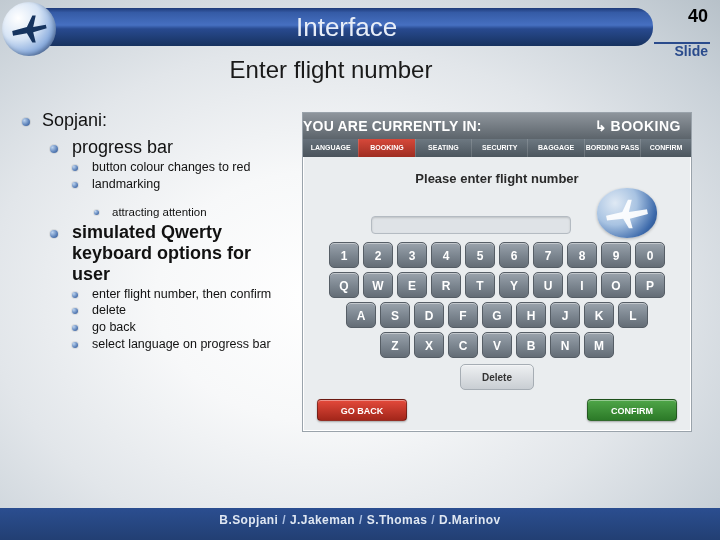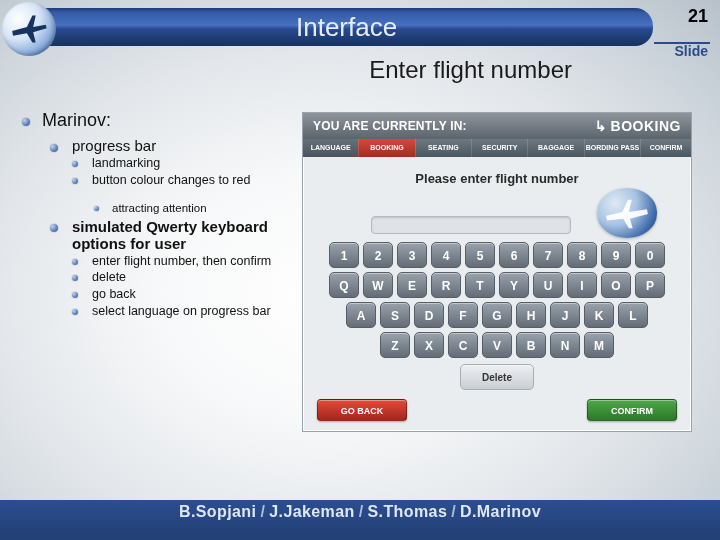--- a/index.html
+++ b/index.html
@@ -17,40 +17,40 @@
     background: radial-gradient(circle at 30% 30%, #ffffff 0%, #d6e4f5 40%, #87aadd 70%, #2c4d8e 100%);
     display:flex; align-items:center; justify-content:center; box-shadow: inset -2px -2px 4px rgba(0,0,0,.25); }
   .logo svg { width:42px; height:42px; }
 
   
   .pagenum { position:absolute; top:6px; right:12px; width:52px; text-align:right; }
   .pagenum .num { font-size:18px; font-weight:bold; color:#000; }
   .pagenum .lbl { font-size:14px; color:#2a4b8c; font-weight:bold; margin-top:16px; }
   .pagenum::after { content:""; position:absolute; left:-2px; top:36px; width:56px; height:2px; background:#2a4b8c; }
 
-  .subtitle { position:absolute; top:56px; left:0; width:572px; text-align:right; padding-left:90px;
+  .subtitle { position:absolute; top:56px; left:0; width:572px; text-align:center; padding-left:90px;
     font-size:24px; color:#1a1a1a; font-family: Tahoma, Verdana, sans-serif; }
 
   
   .content { position:absolute; top:110px; left:22px; width:270px; font-size:15px; color:#111; }
   .b1 { position:relative; padding-left:20px; font-size:18px; margin-bottom:6px; }
-  .b2 { position:relative; padding-left:22px; font-size:15px; margin:2px 0 2px 28px; }
+  .b2 { position:relative; padding-left:22px; font-size:18px; margin:2px 0 2px 28px; }
   .b3 { position:relative; padding-left:20px; font-size:12.5px; margin:1px 0 1px 50px; line-height:1.25; }
   .b4 { position:relative; padding-left:18px; font-size:11.5px; margin:13px 0 1px 72px; line-height:1.25; }
   .dot::before { content:""; position:absolute; left:0; top:.45em; width:8px; height:8px; border-radius:50%;
     background: radial-gradient(circle at 30% 30%, #bcd3ef 0%, #5a80b8 60%, #2f4f87 100%); box-shadow:0 0 0 1px rgba(0,0,0,.08); }
   .b3.dot::before { width:6px; height:6px; top:.4em; }
   .b4.dot::before { width:5px; height:5px; top:.4em; }
   .bold { font-weight:bold; }
 
   
   .app { position:absolute; top:112px; left:302px; width:390px; height:320px; background:#eaedef;
     border:1px solid #9aa3ab; box-shadow:0 0 0 1px #fff inset; }
   .app-top { height:26px; background: linear-gradient(to bottom,#8e959c 0%,#5c646b 100%); display:flex; align-items:center; color:#fff; font-size:10px; font-weight:bold; letter-spacing:.2px; }
-  .app-top .left { padding-left:10px; flex:1; font-size:12px; }
+  .app-top .left { flex:1; font-size:14px; }
   .app-top .arrow { font-size:14px; margin:0 4px 0 2px; }
   .app-top .section { font-size:14px; font-weight:bold; letter-spacing:.5px; padding-right:10px; }
 
   .tabs { display:flex; height:18px; background:#c3c9cf; }
   .tab { flex:1; font-size:7px; font-weight:bold; color:#fff; text-align:center; line-height:18px;
     background: linear-gradient(to bottom,#6d7881,#4c565e); border-left:1px solid rgba(255,255,255,.15); overflow:hidden; }
   .tab:first-child { border-left:none; }
   .tab.active { background: linear-gradient(to bottom,#d6483a,#9e2d21); }
   .tab.lang { background: linear-gradient(to bottom,#66707a,#4b545c); }
   .tab.last { flex:0.9; }
@@ -73,52 +73,52 @@
   .key.del { width:74px; font-size:10px; background: linear-gradient(to bottom,#eef0f2,#c9ced3); color:#333; border-color:#a6adb4; }
   .del-row { justify-content:center; margin-top:6px;}
 
   .app-actions { position:absolute; left:0; right:0; bottom:10px; display:flex; justify-content:space-between; padding:0 14px; }
   .btn { width:90px; height:22px; border-radius:4px; font-size:9px; font-weight:bold; color:#fff; line-height:22px; text-align:center;
      border:1px solid rgba(0,0,0,.35); box-shadow: inset 0 1px 0 rgba(255,255,255,.4), 0 1px 2px rgba(0,0,0,.3); cursor:pointer;}
   .btn.back { background: linear-gradient(to bottom,#e44a3b,#a3261a); }
   .btn.confirm { background: linear-gradient(to bottom,#4fa648,#2c7a28); }
 
   
-  .footer { position:absolute; left:0; right:0; bottom:0; height:40px;
+  .footer { position:absolute; left:0; right:0; bottom:0; height:32px;
     background: linear-gradient(to bottom,#2b4e90 0%,#223f73 100%);
-    color:#dfe7f2; font-size:16px; text-align:center; line-height:24px; font-weight:bold; letter-spacing:.4px; }
+    color:#dfe7f2; font-size:12px; text-align:center; line-height:24px; font-weight:bold; letter-spacing:.4px; }
   .slash { color:#a8bde0; margin:0 4px; }
 </style>
 </head>
 <body>
 
 <div class="slide">
 
   <div class="titlebar">
     <div class="title">Interface</div>
   </div>
 
   <div class="logo">
     <svg viewBox="0 0 100 100">
       <path d="M10 55 L45 45 L58 18 L66 18 L60 45 L90 40 L92 48 L60 58 L66 82 L58 82 L45 60 L12 66 Z" fill="#16345f"></path>
     </svg>
   </div>
 
   <div class="pagenum">
-    <div class="num">21</div>
+    <div class="num">40</div>
     <div class="lbl">Slide</div>
   </div>
 
   <div class="subtitle">Enter flight number</div>
 
   <div class="content">
-    <div class="b1 dot">Marinov:</div>
+    <div class="b1 dot">Sopjani:</div>
     <div class="b2 dot">progress bar</div>
+    <div class="b3 dot">button colour changes to red</div>
     <div class="b3 dot">landmarking</div>
-    <div class="b3 dot">button colour changes to red</div>
     <div class="b4 dot">attracting attention</div>
     <div class="b2 dot bold">simulated Qwerty keyboard options for user</div>
     <div class="b3 dot">enter flight number, then confirm</div>
     <div class="b3 dot">delete</div>
     <div class="b3 dot">go back</div>
     <div class="b3 dot">select language on progress bar</div>
   </div>
 
   <div class="app">
     <div class="app-top">

